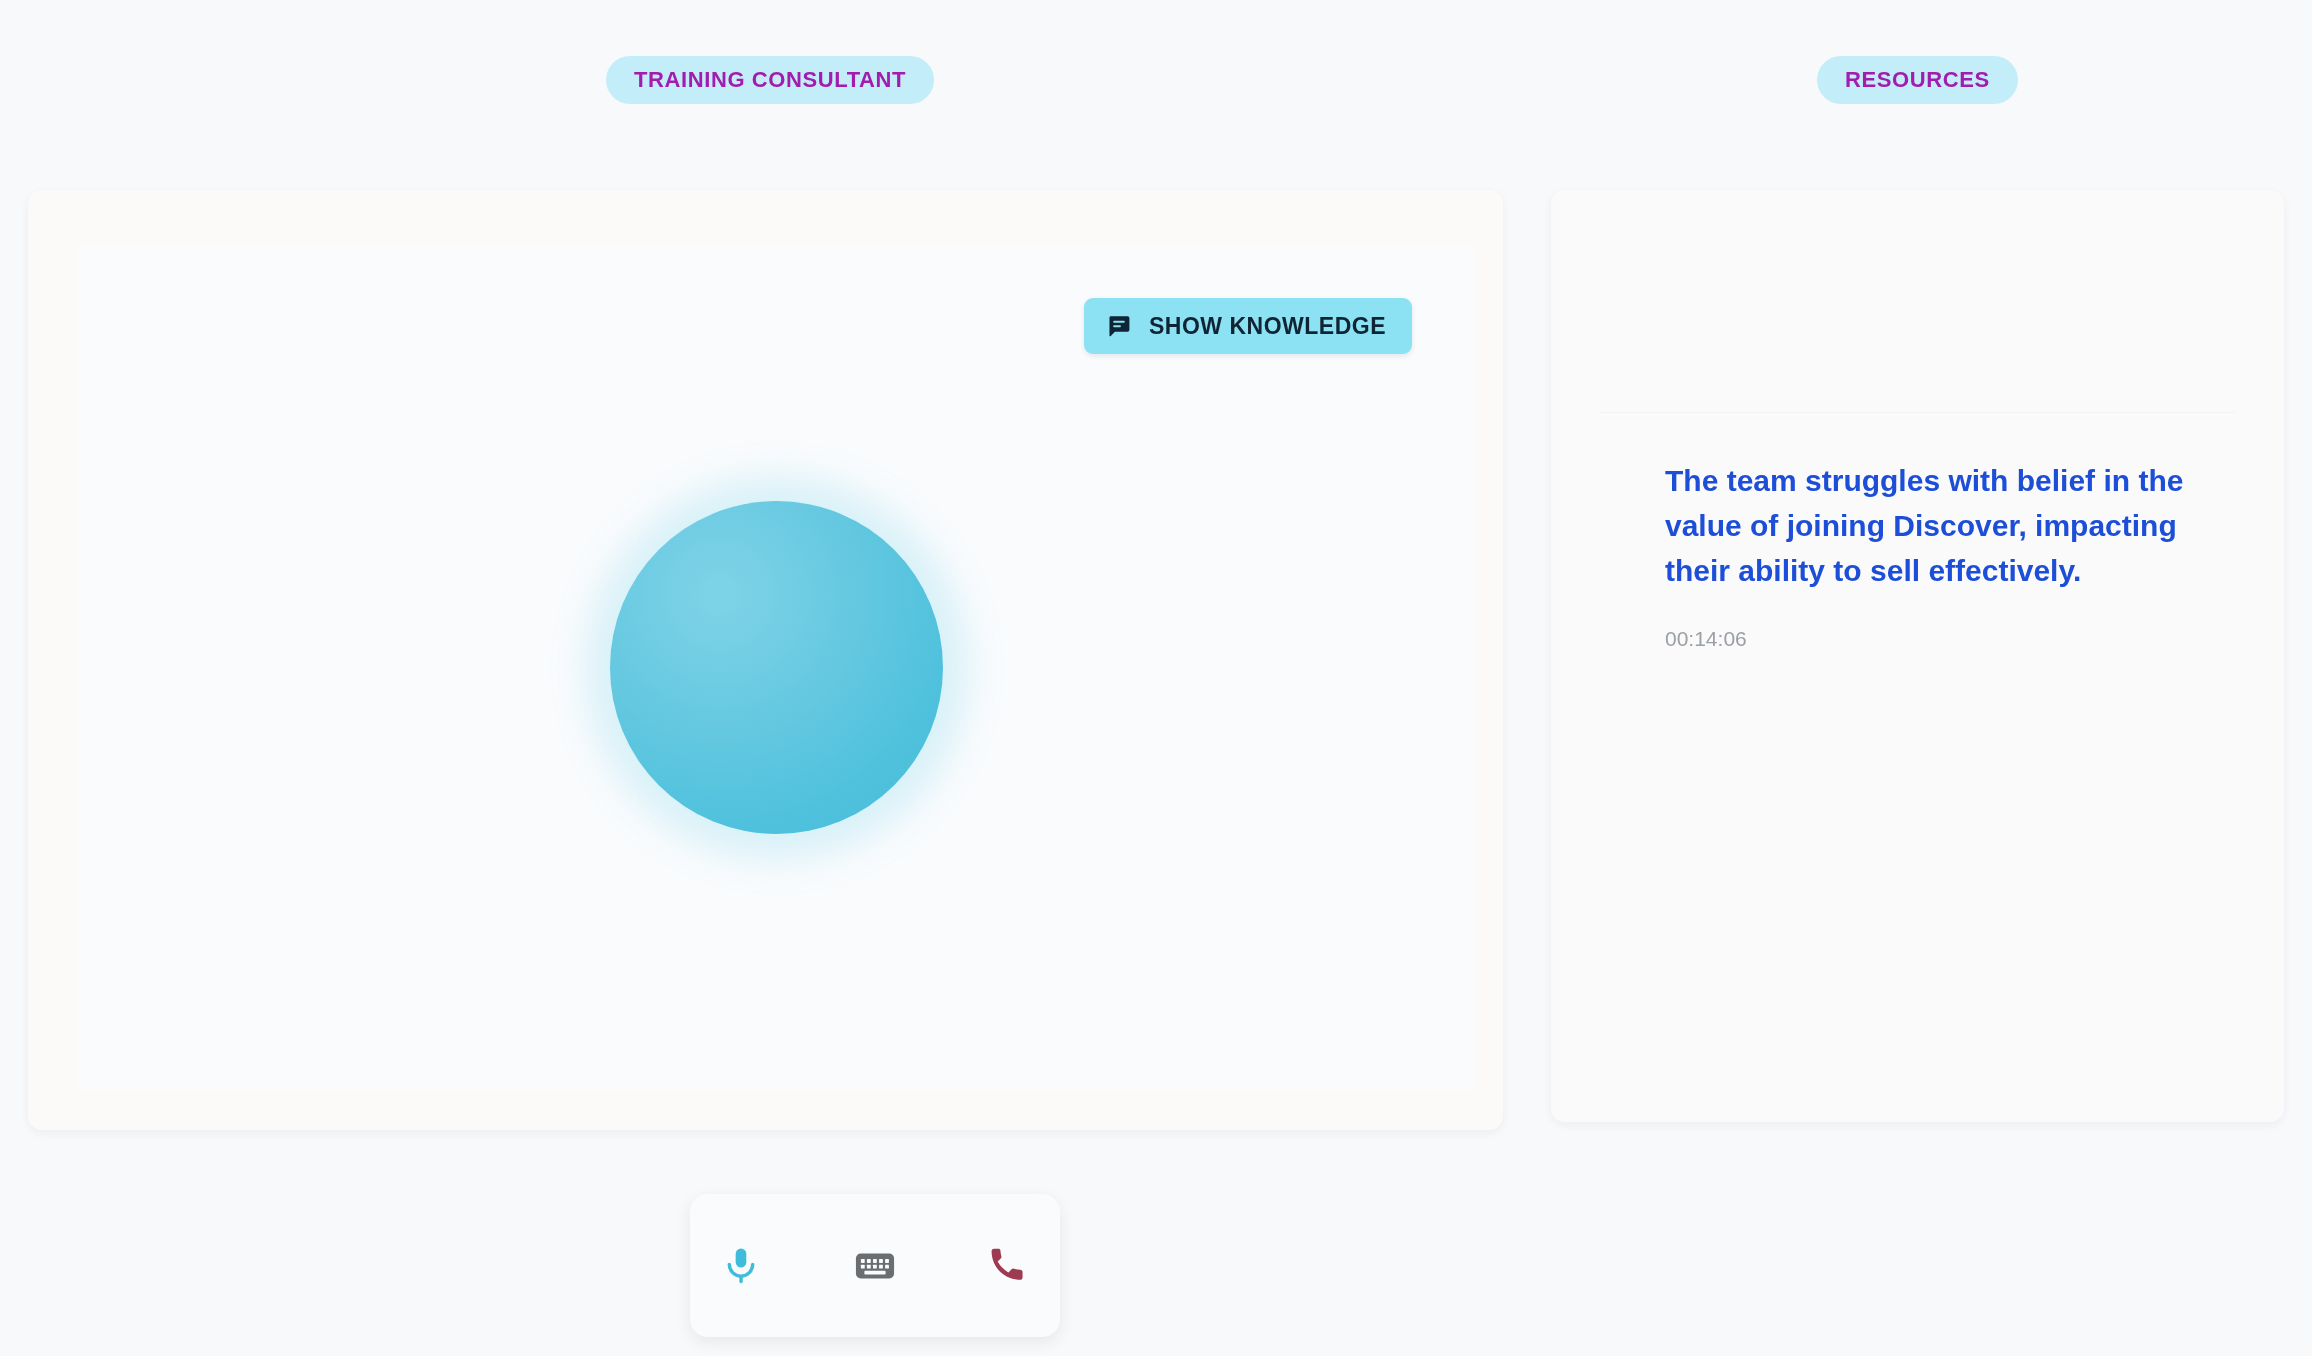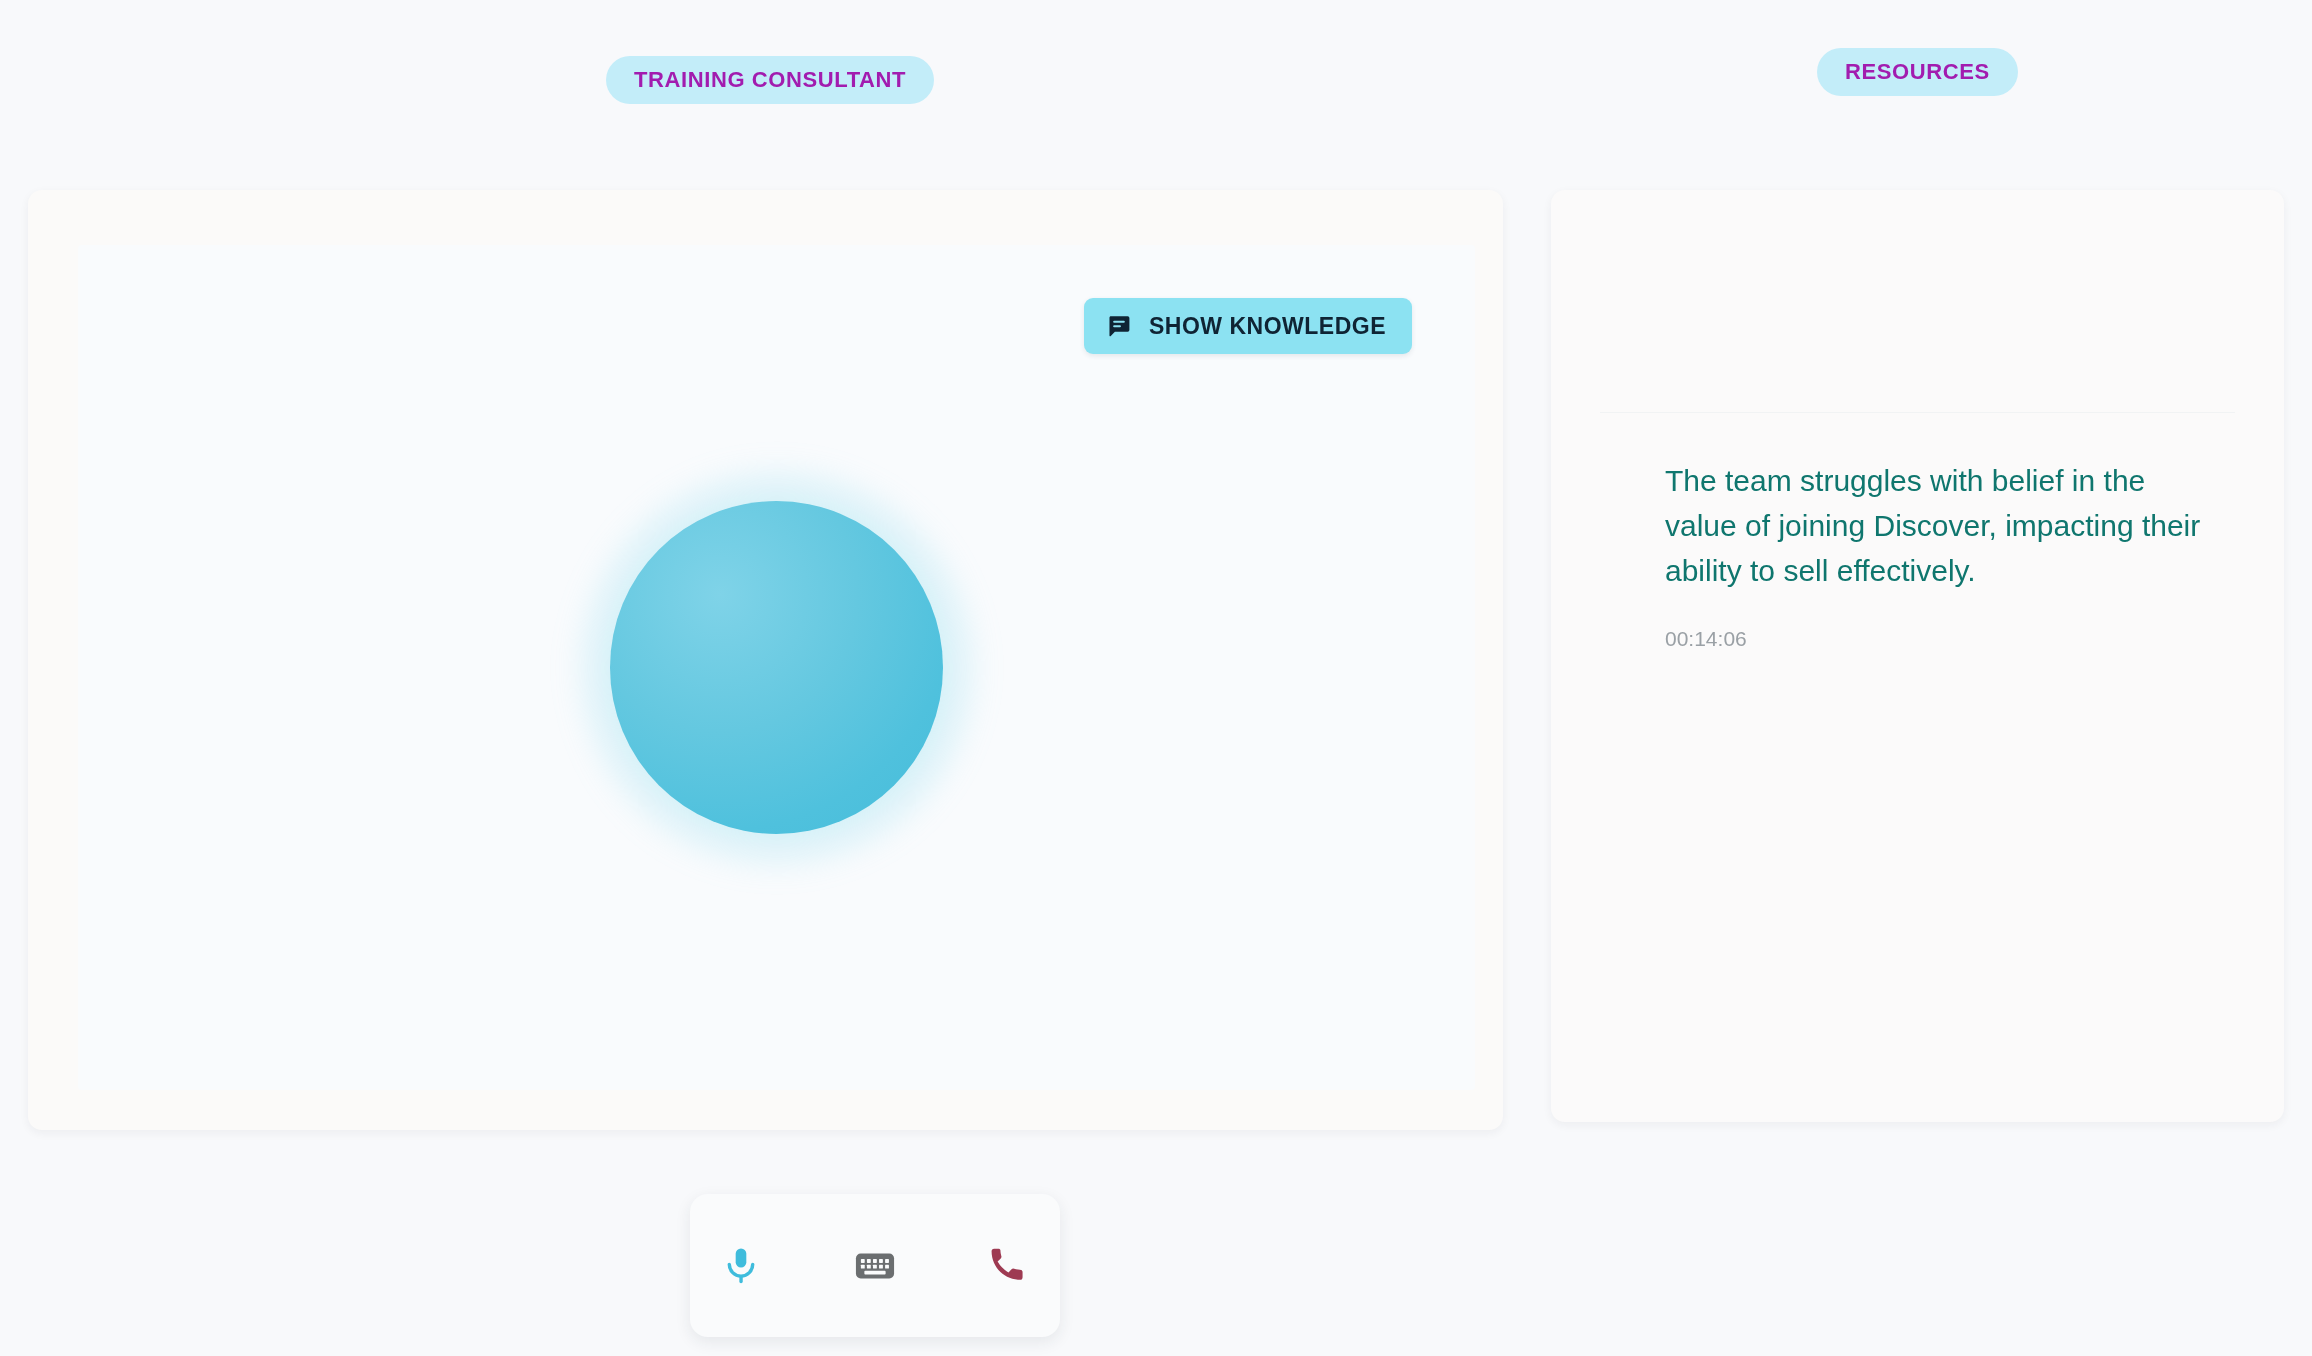--- a/index.html
+++ b/index.html
@@ -29,21 +29,21 @@
     color: #a21caf;
     border-radius: 999px;
     font-weight: bold;
     font-size: 22px;
     letter-spacing: 0.6px;
     height: 48px;
     padding: 0 28px;
     white-space: nowrap;
   }
   .badge-left  { left: 606px; top: 56px; }
-  .badge-right { left: 1817px; top: 48px; }
+  .badge-right { left: 1817px; top: 56px; }
 
   
   .left-card {
     position: absolute;
     left: 28px;
     top: 190px;
     width: 1475px;
     height: 940px;
     background: #fbfaf9;
     border-radius: 14px;
@@ -178,22 +178,23 @@
 
   .notes-body {
     position: absolute;
     left: 114px;
     right: 60px;
     top: 268px;
   }
   .note-text {
     font-size: 30px;
     line-height: 1.50;
-    color: #0f766e;
+    color: #1d4ed8;
     font-family: "Liberation Sans", sans-serif;
+    font-weight: bold;
   }
   .note-time {
     margin-top: 34px;
     font-size: 21px;
     color: #9aa0a5;
   }
 
   
   .control-bar {
     position: absolute;

